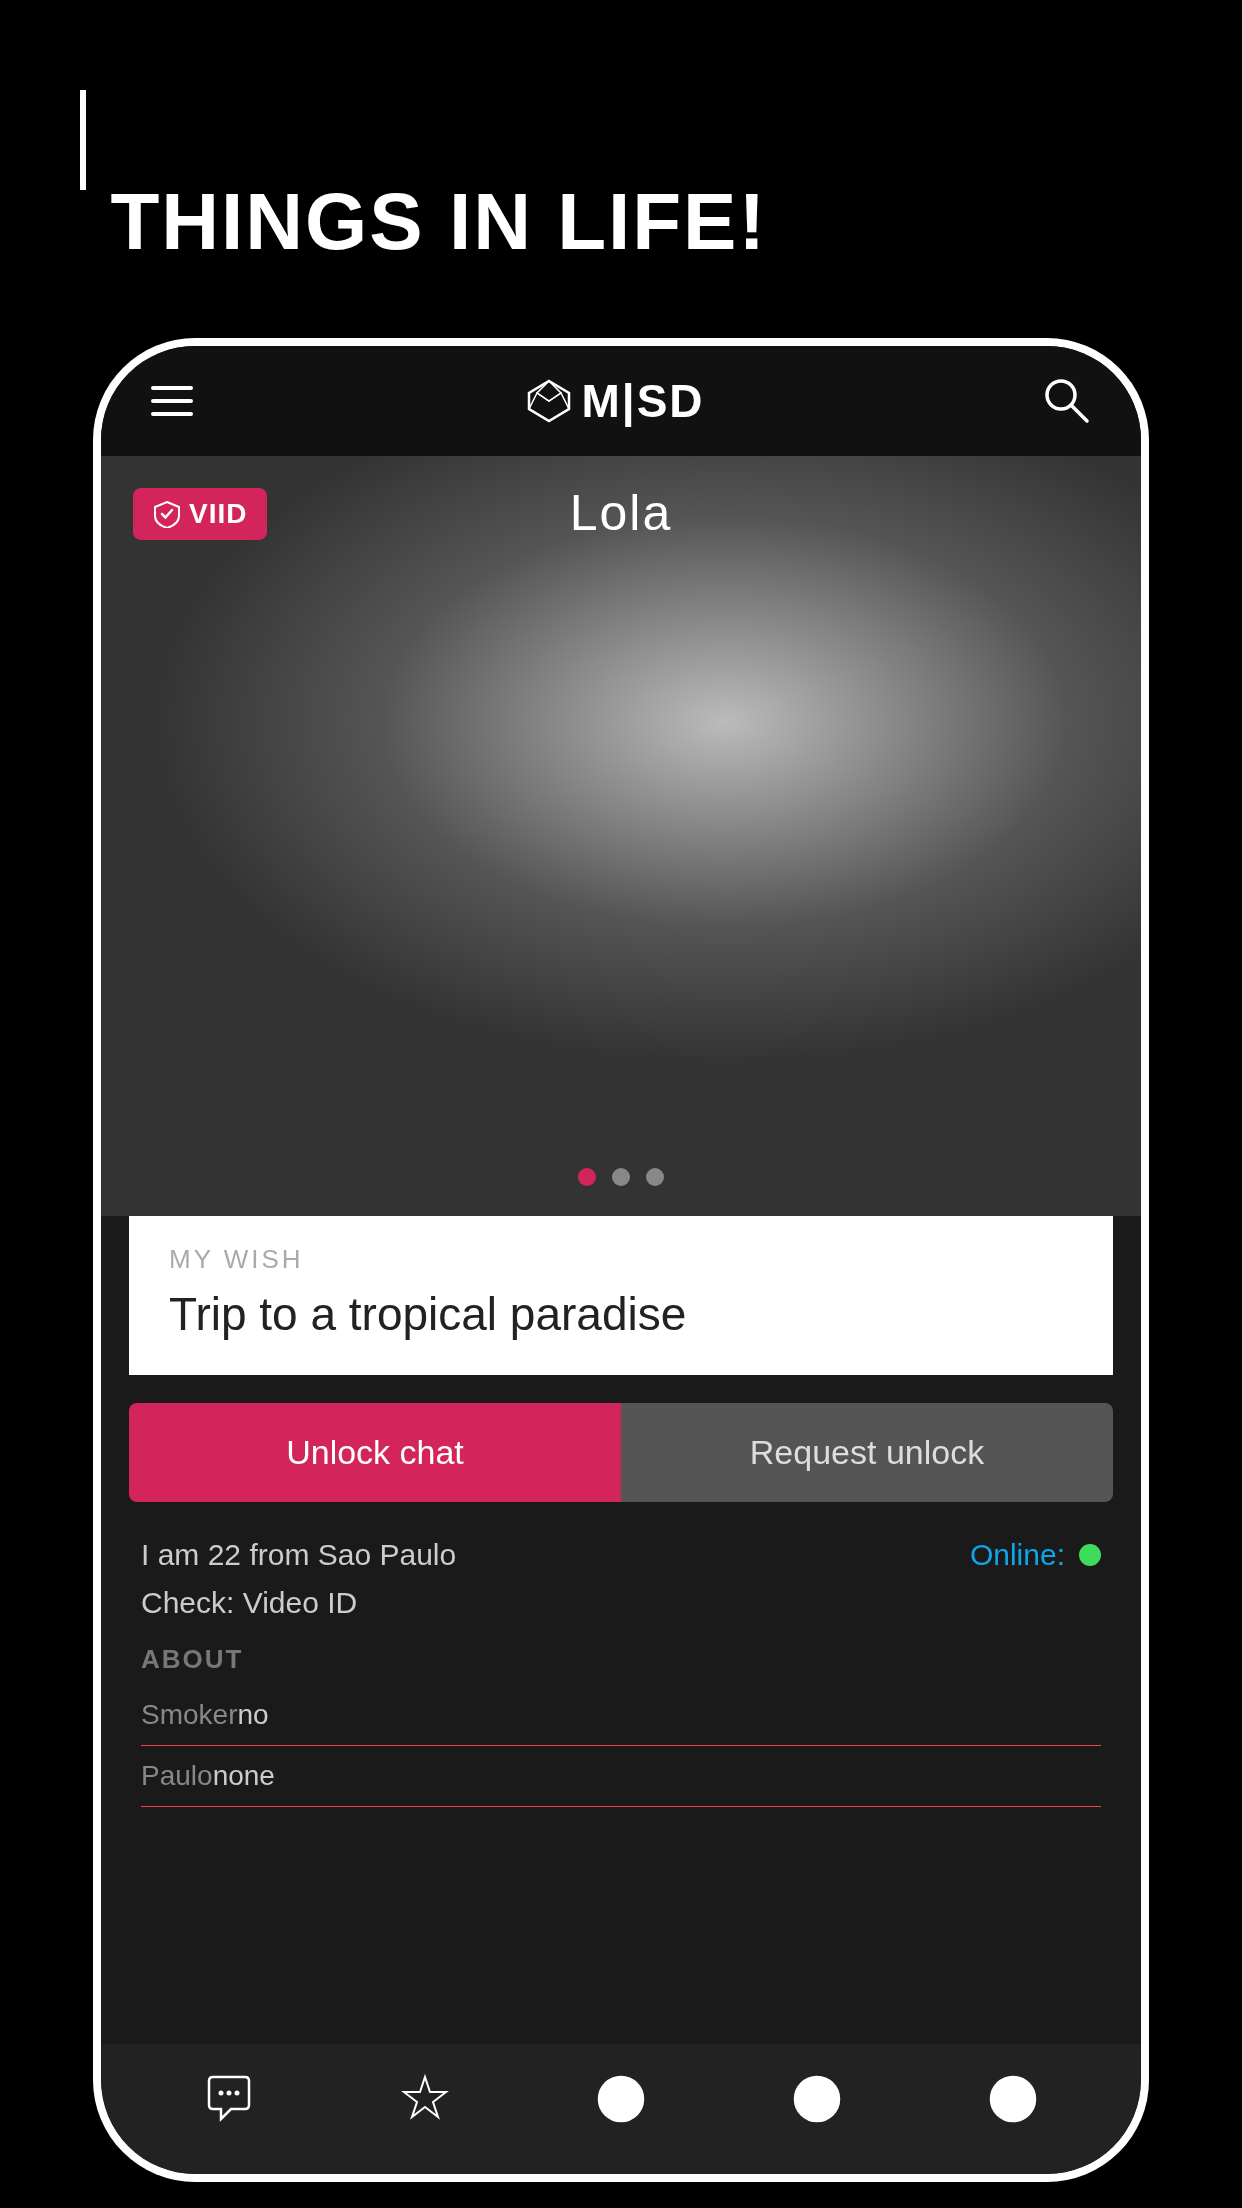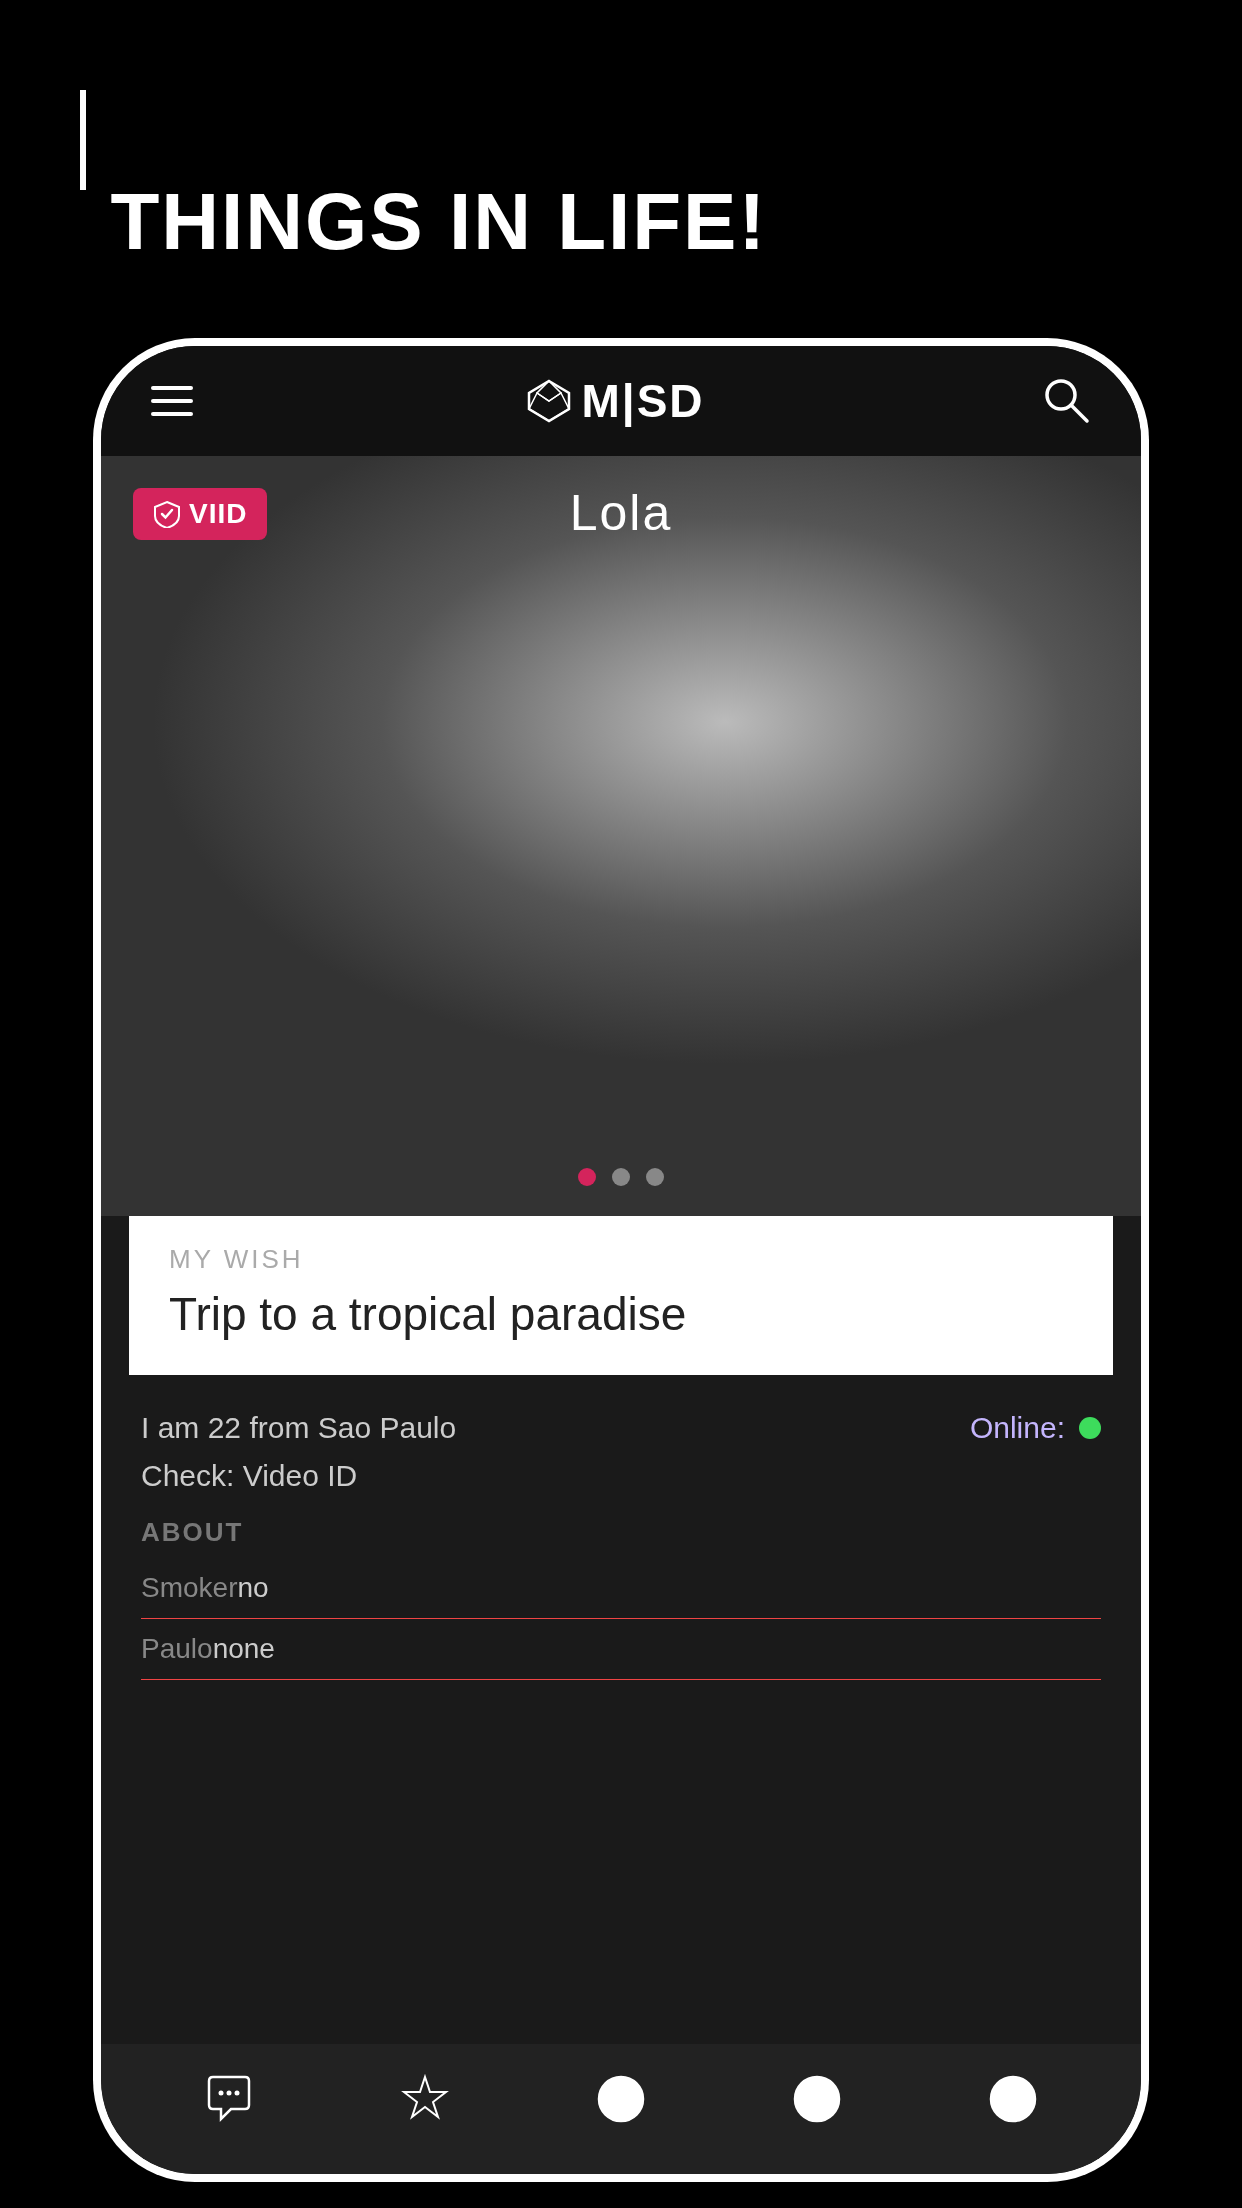--- a/index.html
+++ b/index.html
@@ -238,21 +238,21 @@
       font-size: 30px;
     }
 
     .online-row {
       display: flex;
       align-items: center;
       gap: 14px;
     }
 
     .online-label {
-      color: #c4b5fd;
+      color: #0ea5e9;
       font-size: 30px;
     }
 
     .online-dot {
       width: 22px;
       height: 22px;
       border-radius: 50%;
       background: #3ddc5c;
     }
 
@@ -373,20 +373,24 @@
         <div class="dot"></div>
         <div class="dot"></div>
       </div>
     </div>
 
     <div class="wish-card">
       <div class="wish-label">MY WISH</div>
       <div class="wish-text">Trip to a tropical paradise</div>
     </div>
 
+    <div class="action-buttons">
+      <button class="btn-unlock-chat">Unlock chat</button>
+      <button class="btn-request-unlock">Request unlock</button>
+    </div>
 
     <div class="info-section">
       <div class="info-row">
         <span class="info-text">I am 22 from Sao Paulo</span>
         <div class="online-row">
           <span class="online-label">Online:</span>
           <div class="online-dot"></div>
         </div>
       </div>
       <div class="info-row">

